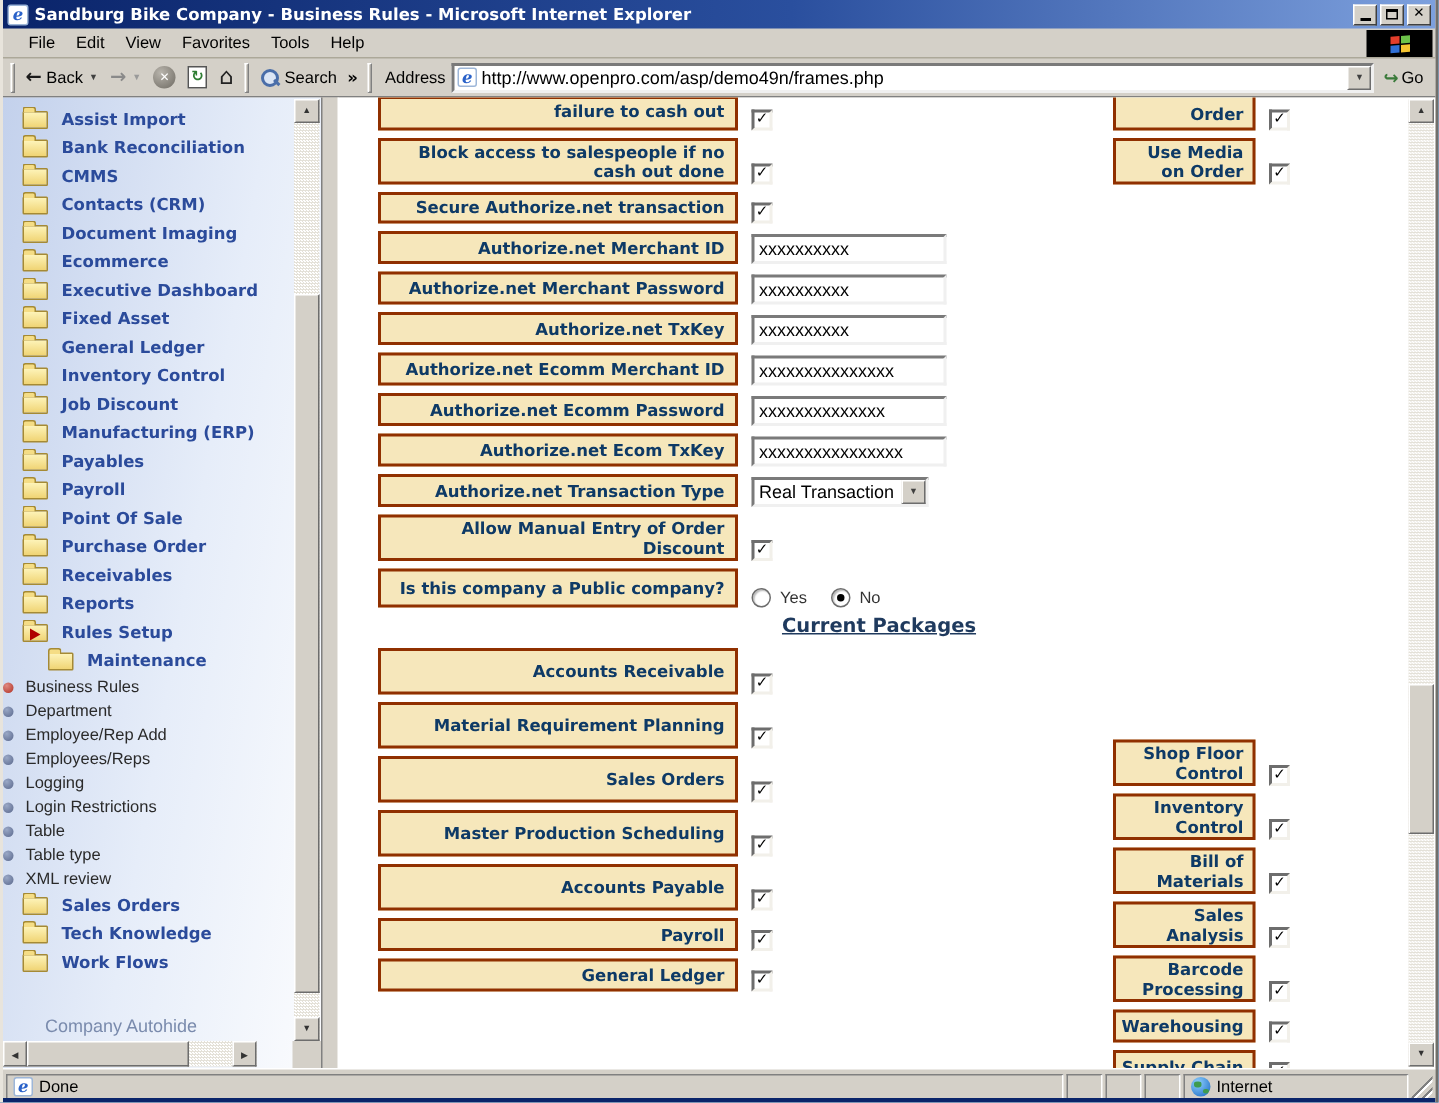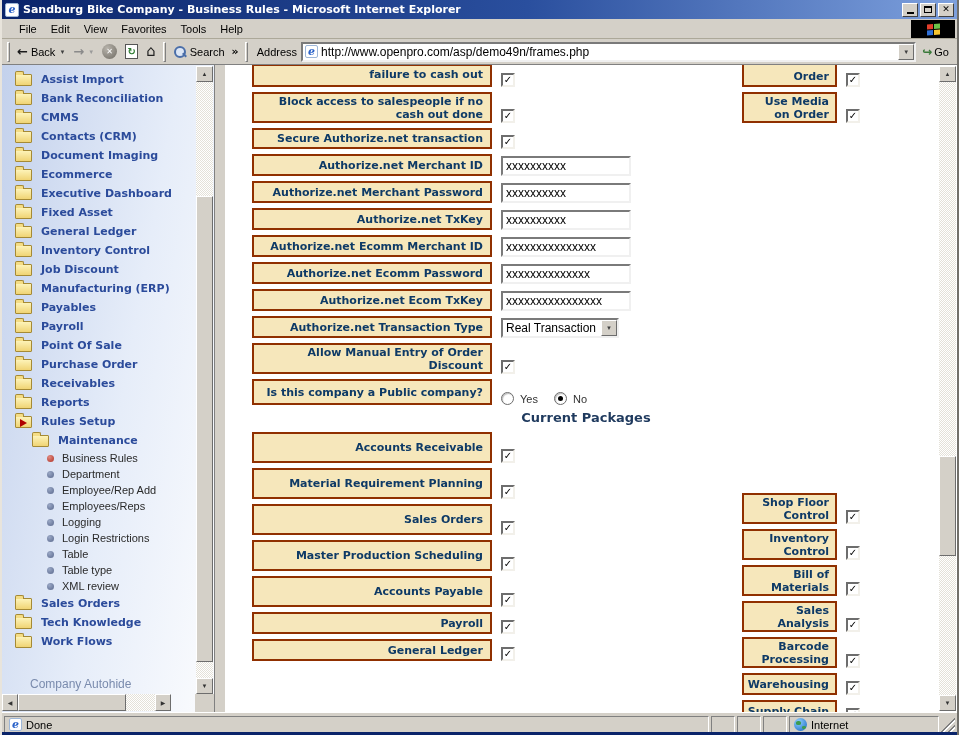--- a/index.html
+++ b/index.html
@@ -47,21 +47,21 @@
   .bodyarea{position:relative;height:647px;display:flex;}
   
   .sidebar{position:relative;width:212px;height:100%;background:linear-gradient(100deg,#c3d1ec 0%,#e6edf9 55%,#fbfcfe 100%);overflow:hidden;flex:none;}
   .side-list{position:absolute;left:0;top:5px;width:170px;}
   .side-item{display:flex;align-items:center;height:19px;padding-left:13px;gap:9px;cursor:pointer;}
   .side-label{font:bold 11px "DejaVu Sans",sans-serif;color:#2b4b9b;white-space:nowrap;}
   .folder{position:relative;width:17px;height:12px;background:linear-gradient(#fdf3b8,#f0d474);border:1px solid #a58a35;border-radius:1px;flex:none;}
   .folder::before{content:"";position:absolute;top:-4px;left:-1px;width:7px;height:3px;background:#f5dd85;border:1px solid #a58a35;border-bottom:none;border-radius:2px 2px 0 0;}
   .folder .red-tri{position:absolute;left:4px;top:2px;width:0;height:0;border-left:7px solid #b00000;border-top:4px solid transparent;border-bottom:4px solid transparent;}
   .side-item.sub1{padding-left:30px;}
-  .side-sub{display:flex;align-items:center;height:16px;padding-left:45px;gap:8px;cursor:pointer;}
+  .side-sub{display:flex;align-items:center;height:16px;gap:8px;cursor:pointer;}
   .bullet{width:7px;height:7px;border-radius:50%;background:radial-gradient(circle at 35% 30%,#9aa8c6,#5a688c);flex:none;}
   .bullet.red{background:radial-gradient(circle at 35% 30%,#e08a80,#b03024);}
   .sub-label{font:11px "Liberation Sans",sans-serif;color:#2a2a2a;white-space:nowrap;}
   .autohide{position:absolute;left:28px;top:612px;font:12px "Liberation Sans",sans-serif;color:#7a8bad;cursor:pointer;}
   
   .sb-v{position:absolute;width:17px;background:repeating-conic-gradient(#fff 0 25%,#e4e1d8 0 50%) 0 0/2px 2px;}
   .sb-btn{position:absolute;left:0;width:17px;height:16px;background:#D4D0C8;border:1px solid;border-color:#fff #6d6d6d #6d6d6d #fff;display:flex;align-items:center;justify-content:center;font-size:6px;color:#333;}
   .sb-thumb{position:absolute;left:0;width:17px;background:#D4D0C8;border:1px solid;border-color:#fff #6d6d6d #6d6d6d #fff;}
   .side-sbv{right:1px;top:1px;height:628px;}
   .side-sbh{position:absolute;left:0;bottom:1px;width:169px;height:17px;background:repeating-conic-gradient(#fff 0 25%,#e4e1d8 0 50%) 0 0/2px 2px;}
@@ -83,21 +83,21 @@
   .tinput{height:20px;border:2px solid;border-color:#7a7a7a #f0f0f0 #f0f0f0 #7a7a7a;font:12px "Liberation Sans",sans-serif;padding:1px 3px;background:#fff;color:#000;}
   .w-msg{width:370px;}
   .w-x{width:130px;}
   .select{height:20px;background:#fff;border:2px solid;border-color:#7a7a7a #f0f0f0 #f0f0f0 #7a7a7a;display:flex;align-items:center;font:12px "Liberation Sans",sans-serif;padding-left:3px;cursor:pointer;}
   .select .sel-txt{flex:1;white-space:nowrap;}
   .sel-btn{width:16px;height:16px;background:#D4D0C8;border:1px solid;border-color:#fff #6d6d6d #6d6d6d #fff;margin-left:4px;display:flex;align-items:center;justify-content:center;font-size:6px;color:#404040;flex:none;}
   .w-sel1{width:94px}.w-sel2{width:118px}
   .radio{width:13px;height:13px;border-radius:50%;background:#fff;border:1px solid #6d6d6d;box-shadow:inset 1px 1px 1px #bdbdbd;flex:none;cursor:pointer;}
   .radio.sel::after{content:"";display:block;width:5px;height:5px;background:#000;border-radius:50%;margin:3px;}
   .radio-label{font:11px "Liberation Sans",sans-serif;color:#333;margin-right:10px;}
-  .heading{height:16px;margin:3px 0 6px 0;text-align:center;font:bold 13px "DejaVu Sans",sans-serif;color:#1f3a5e;}
+  .heading{height:16px;margin:3px 0 6px 0;text-align:center;font:bold 13px "DejaVu Sans",sans-serif;color:#1f3a5e;text-decoration:underline;}
   .right-col{position:absolute;left:500px;width:180px;}
   .rc-top{top:-9px;}
   .rc-pkg{top:428px;}
   .lbl.small{width:95px;padding:2px 6px 2px 2px;}
   
   .main-sbv{right:1px;top:1px;height:645px;}
   
   .statusbar{height:23px;display:flex;align-items:stretch;padding:3px 2px 2px 2px;gap:2px;background:#D4D0C8;border-top:1px solid #fff;}
   .pane{border:1px solid;border-color:#808080 #fff #fff #808080;display:flex;align-items:center;padding:0 4px;gap:4px;font:11px "Liberation Sans",sans-serif;color:#000;}
   .pane.done{flex:1;}

